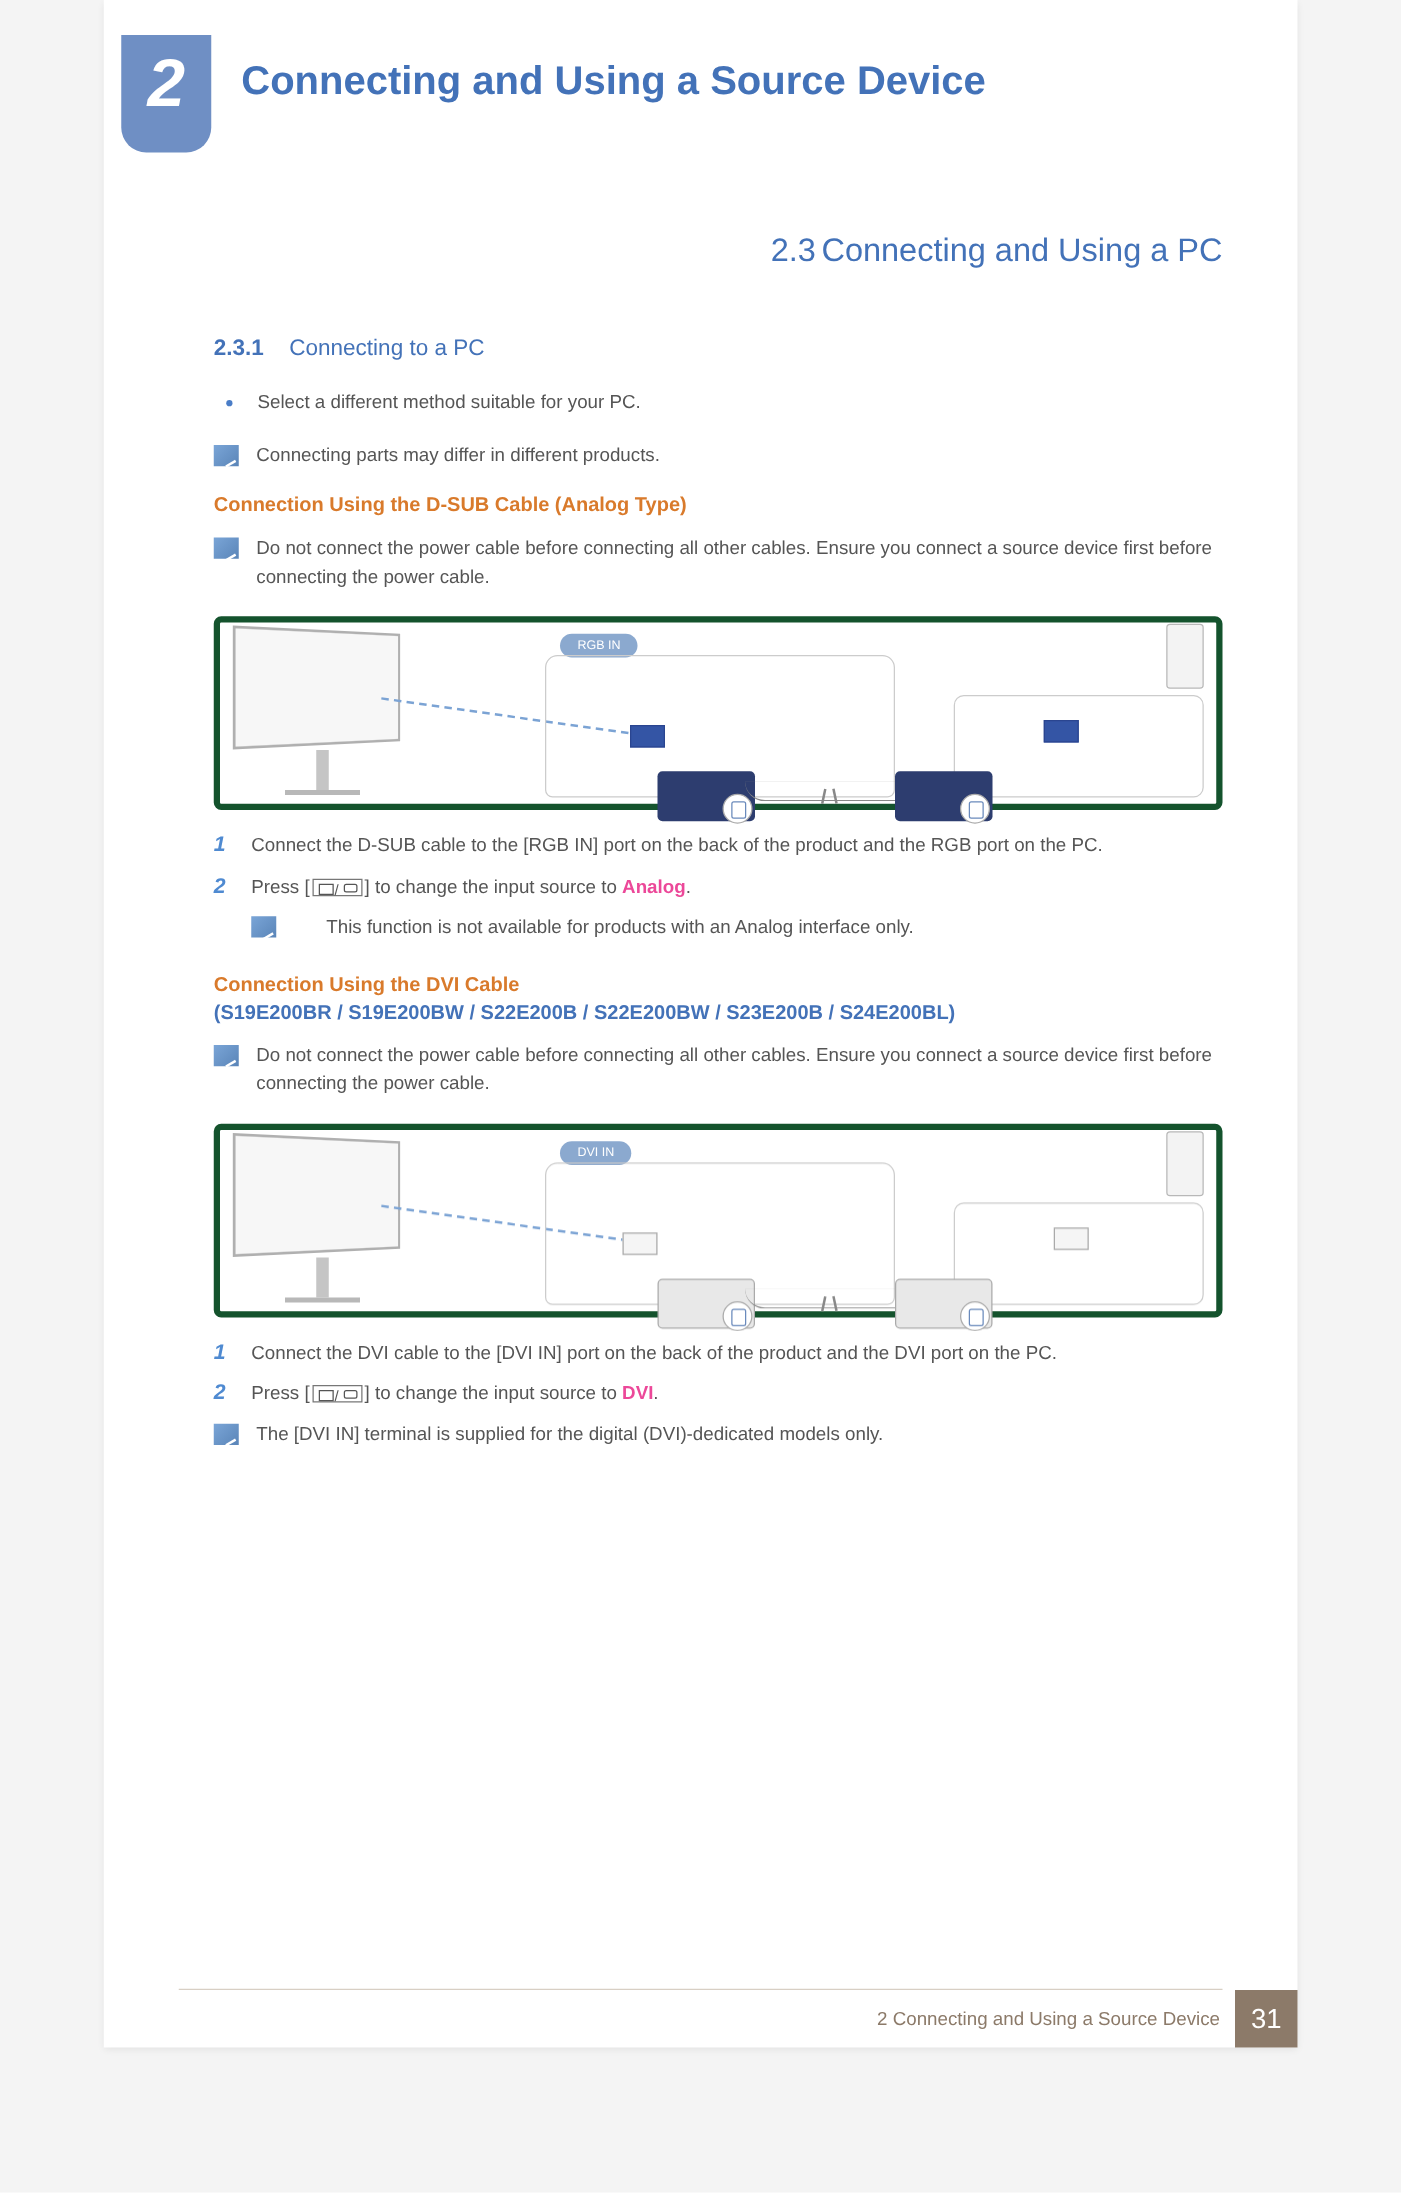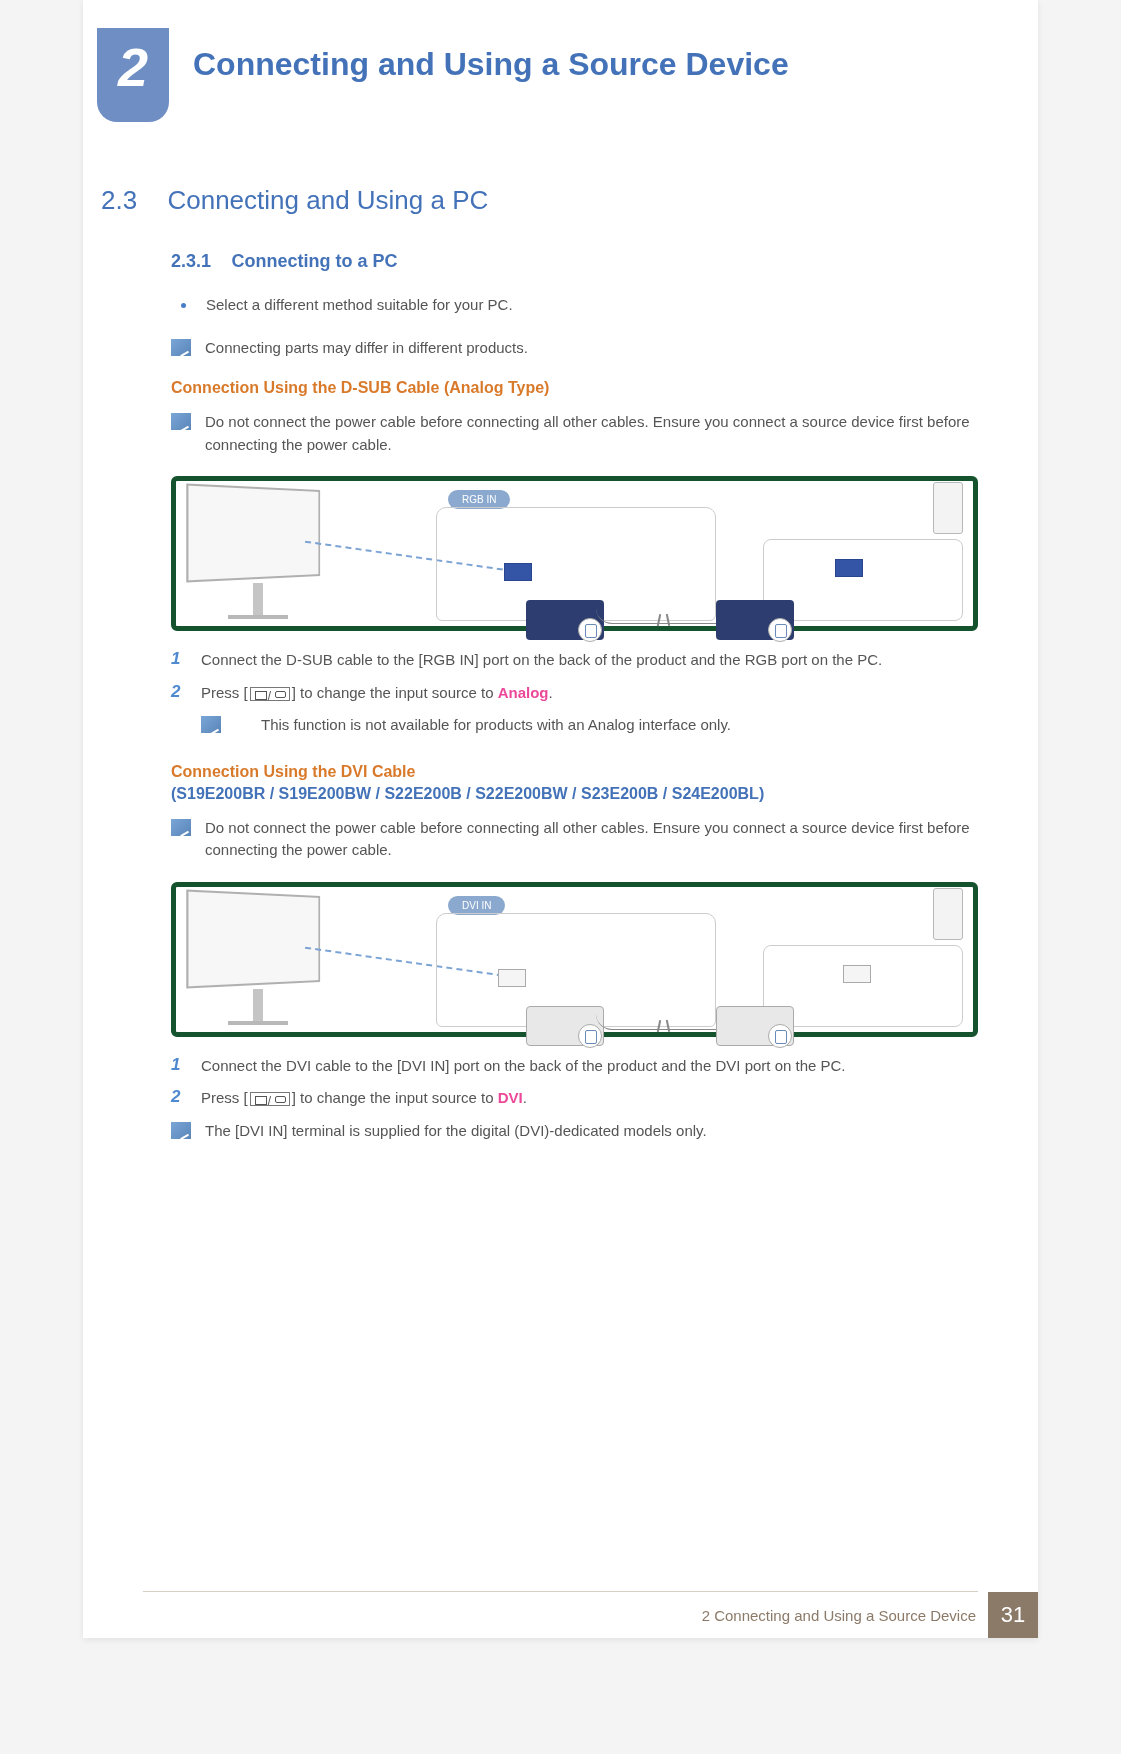--- a/index.html
+++ b/index.html
@@ -56,36 +56,36 @@
       color: #4372b8;
       font-size: 26px;
       display: inline-block;
       width: 62px;
     }
     .section-title {
       color: #4372b8;
       font-size: 26px;
       font-weight: normal;
     }
-    .section-row { margin-bottom: 35px; }
+    .section-row { margin-bottom: 52px; text-align: right; }
     .subsection {
       margin-left: 70px;
       margin-bottom: 22px;
     }
     .sub-num {
       color: #4372b8;
       font-size: 18px;
       font-weight: bold;
       display: inline-block;
       width: 56px;
     }
     .sub-title {
       color: #4372b8;
       font-size: 18px;
-      font-weight: bold;
+      font-weight: normal;
     }
     .bullet-line {
       margin-left: 70px;
       margin-bottom: 20px;
       display: flex;
       align-items: center;
       gap: 20px;
     }
     .bullet-dot {
       width: 5px; height: 5px; background: #4a7dc7; border-radius: 50%;

